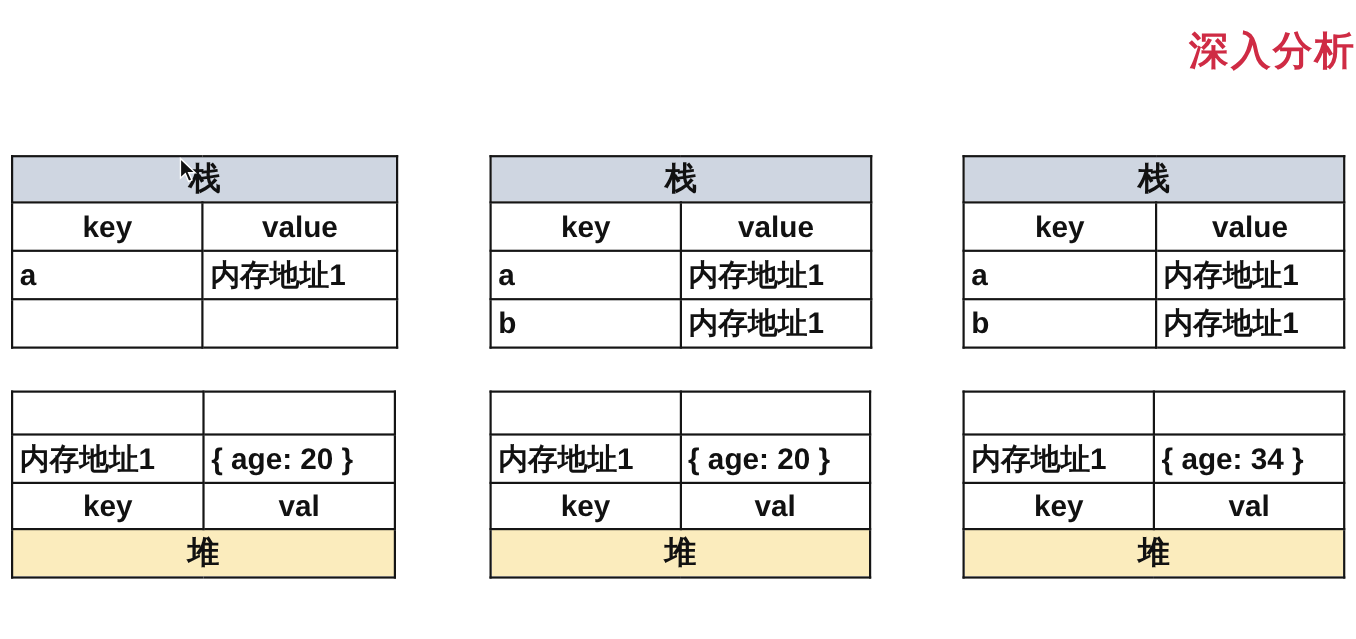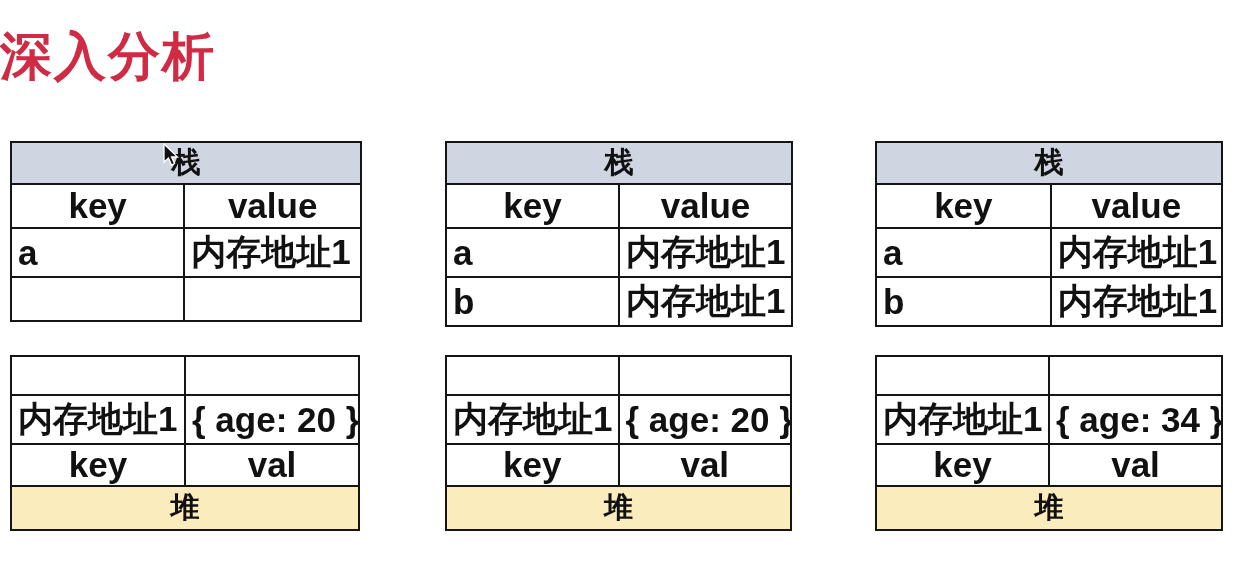--- a/index.html
+++ b/index.html
@@ -9,35 +9,35 @@
   }
   #canvas {
     position: relative;
     width: 1233px; height: 581px;
     background: #ffffff;
     overflow: hidden;
   }
   .page-title {
     position: absolute;
     left: 0; top: 22px; width: 1233px;
-    text-align: left;
-    font-size: 52px;
+    text-align: right;
+    font-size: 36px;
     font-weight: 800;
     letter-spacing: 2px;
     color: var(--title-red, #cf2b44);
   }
   table.tbl {
     position: absolute;
     border-collapse: collapse;
     table-layout: fixed;
     background: #ffffff;
   }
   table.tbl td {
     border: 2px solid #151515;
-    font-size: 35px;
+    font-size: 27px;
     font-weight: 600;
     color: #111111;
     padding: 0;
     overflow: hidden;
     white-space: nowrap;
   }
   
   .stack { top: 141px; }
   .stack tr.hdr td {
     height: 37px;

